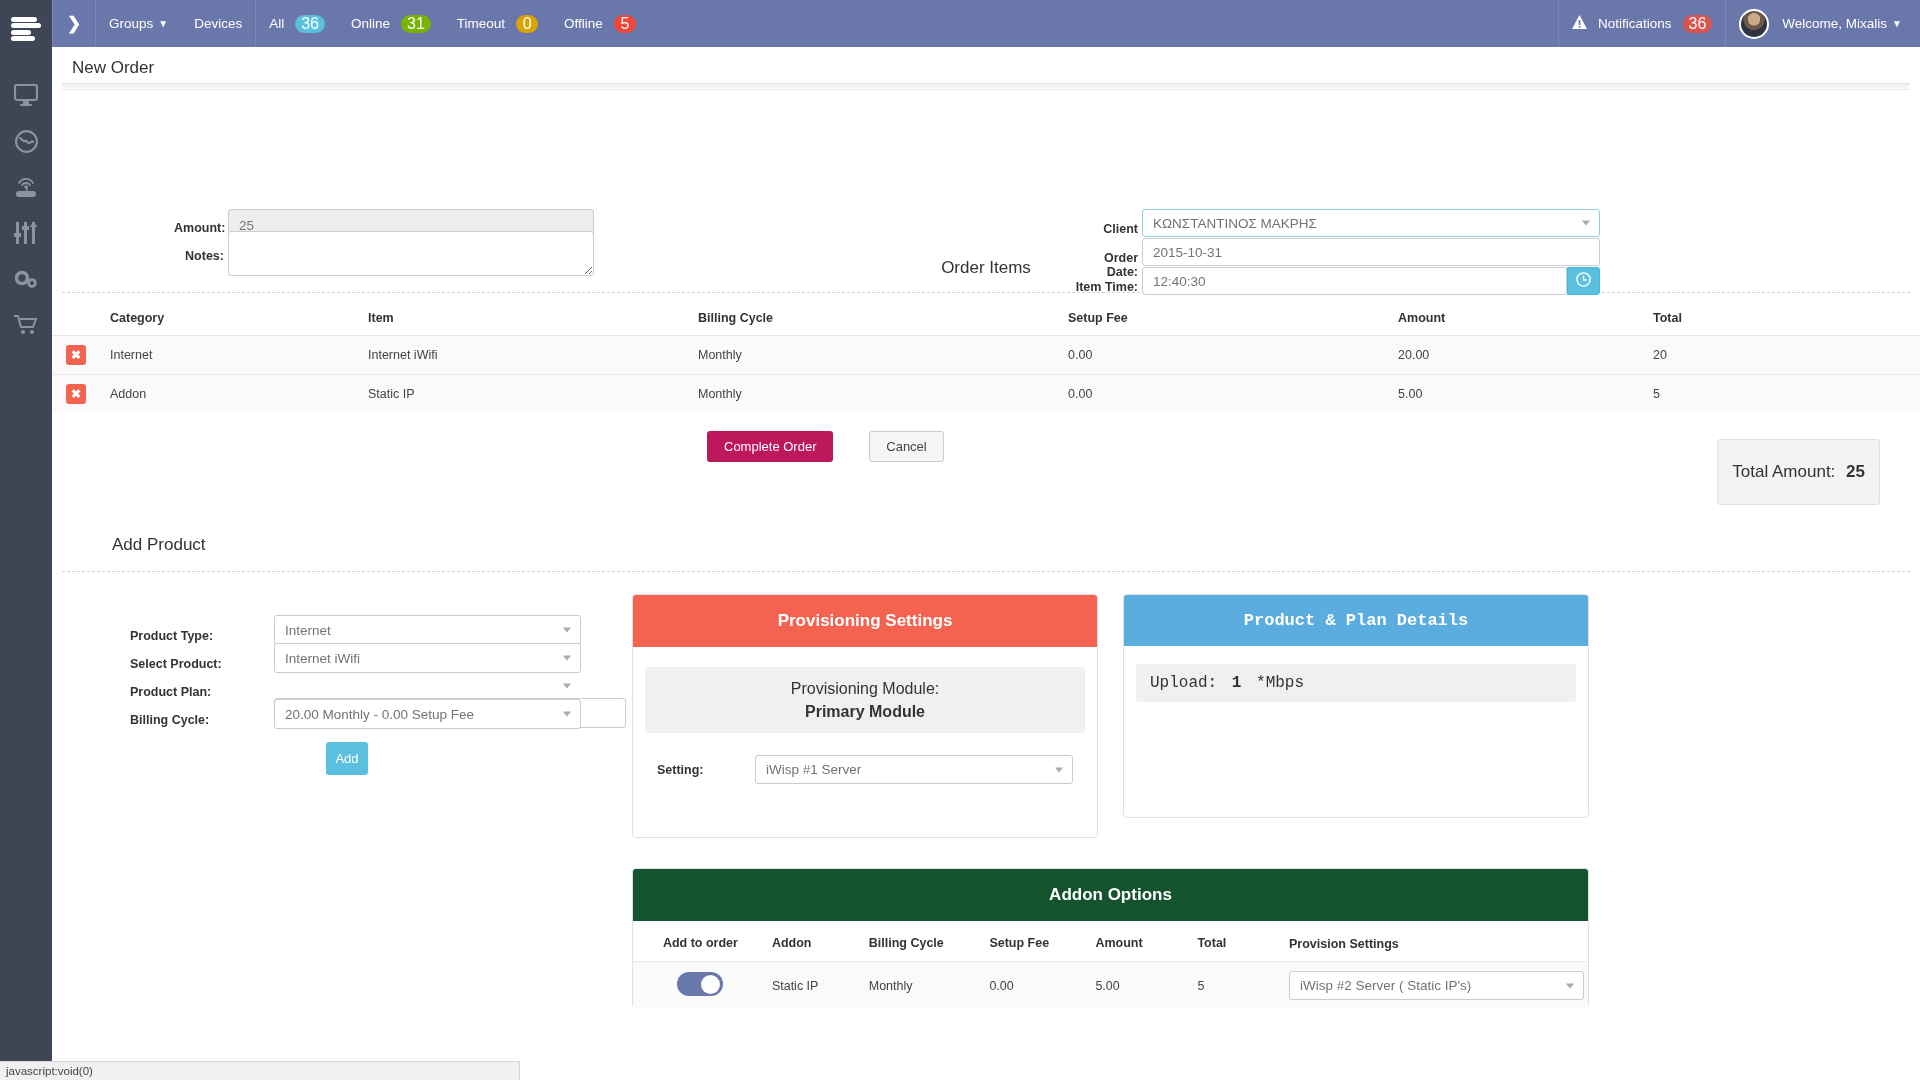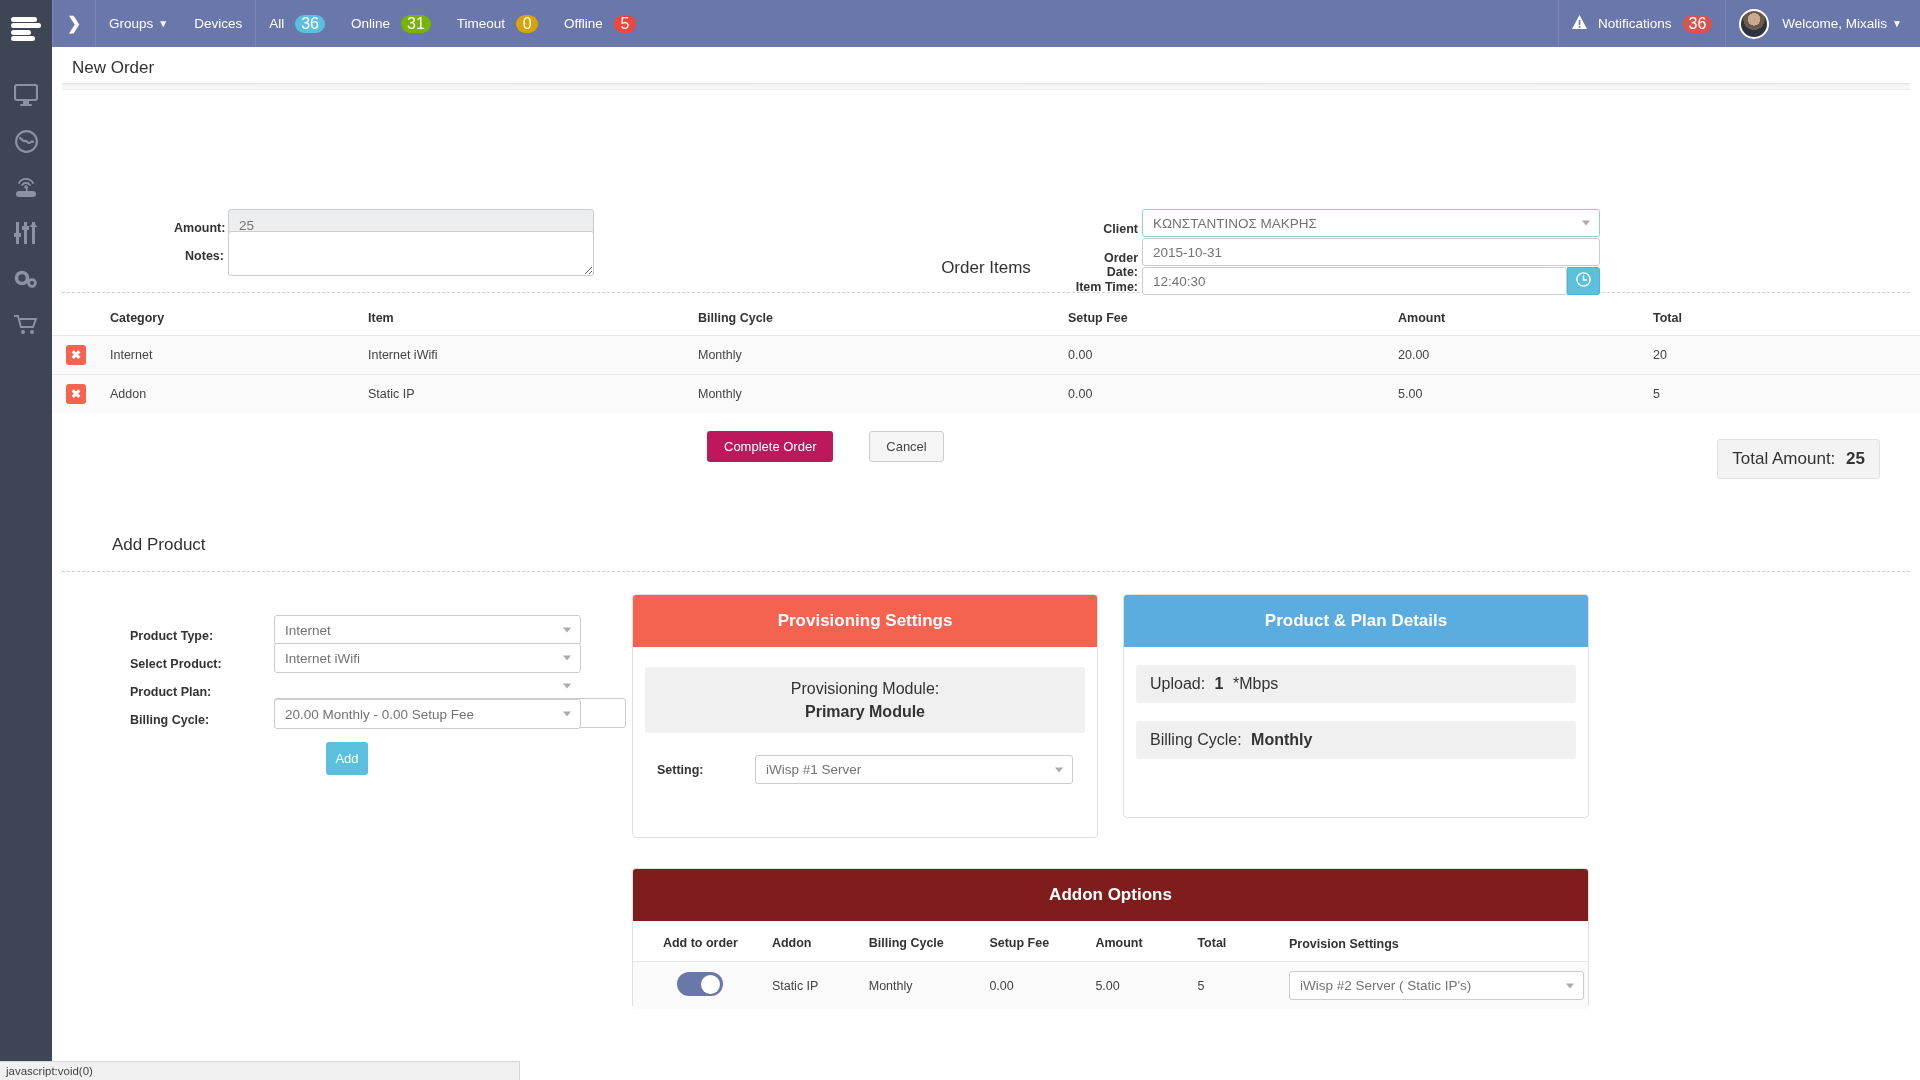--- a/index.html
+++ b/index.html
@@ -104,32 +104,32 @@
   }
   .btn {
     display:inline-block; border-radius:3px; font-size:13px; padding: 7px 16px; cursor:pointer;
     border: 1px solid transparent; font-family:"Liberation Sans", sans-serif;
   }
   .btn-green { background:#be185d; color:#fff; }
   .btn-default { background:#f5f5f5; color:#444; border:1px solid #ccc; }
   .btn-blue { background:#5bc0de; color:#fff; }
   .total-box {
     background:#f3f3f3; border:1px solid #e2e2e2; border-radius:3px;
-    padding: 9px 14px; font-size: 17px; color:#333; display:inline-block;
+    padding: 22px 14px; font-size: 17px; color:#333; display:inline-block;
   }
   .total-box b { font-weight: bold; }
   
   .card { border:1px solid #e0e0e0; border-radius:4px; background:#fff; }
   .card-head {
     text-align:center; color:#fff; font-size:17px; font-weight:bold;
     padding: 16px 0; border-radius:3px 3px 0 0;
   }
   .card-head.red { background:#f4634f; }
   .card-head.blue { background:#5bade0; }
-  .card-head.green { background:#7f1d1d; }
+  .card-head.green { background:#14532d; }
   .grey-strip {
     background:#f0f0f0; border-radius:3px; padding: 10px 14px; font-size:16px; color:#333;
   }
   .toggle {
     width:46px; height:24px; border-radius:14px; background:#6a77ab; position:relative; display:inline-block;
   }
   .toggle i { position:absolute; right:3px; top:2.5px; width:19px; height:19px; border-radius:50%; background:#fff; display:block;}
   
   #statusbar {
     position:absolute; left:0; bottom:0; width:520px; height:19px;
@@ -387,30 +387,26 @@
       </div>
       <div style="position:relative;margin-top:22px;">
         <span class="fld-label" style="position:absolute;left:24px;top:8px;">Setting:</span>
         <div style="position:absolute;left:122px;top:0px;width:318px;height:29px;">
           <input class="txt-input" style="width: 318px; height: 29px; padding-right: 24px;" readonly="" value="iWisp #1 Server">
           <span class="sel-caret"></span>
         </div>
       </div>
     </div>
 
-    <div class="card" style="position:absolute;left:1071px;top:22px;width:466px;height:224px;">
+    <div class="card" style="position:absolute;left:1071px;top:22px;width:466px;height:224px;font-family:Liberation Mono, monospace;">
       <div class="card-head blue">Product &amp; Plan Details</div>
       <div class="grey-strip" style="margin:18px 12px 0 12px;">
         <span>Upload:</span>
         <b style="margin:0 5px;">1</b>
         <span>*Mbps</span>
-      </div>
-      <div class="grey-strip" style="margin:18px 12px 0 12px;">
-        <span>Billing Cycle:</span>
-        <b style="margin-left:5px;">Monthly</b>
       </div>
     </div>
 
     <div class="card" style="position:absolute;left:580px;top:296px;width:957px;height:140px;border-bottom:none;">
       <div class="card-head green">Addon Options</div>
       <table class="items" style="width:100%;">
         <thead>
           <tr>
             <th style="width:140px;text-align:center;padding-top:14px;">Add to order</th>
             <th style="width:100px;padding-top:14px;">Addon</th>

